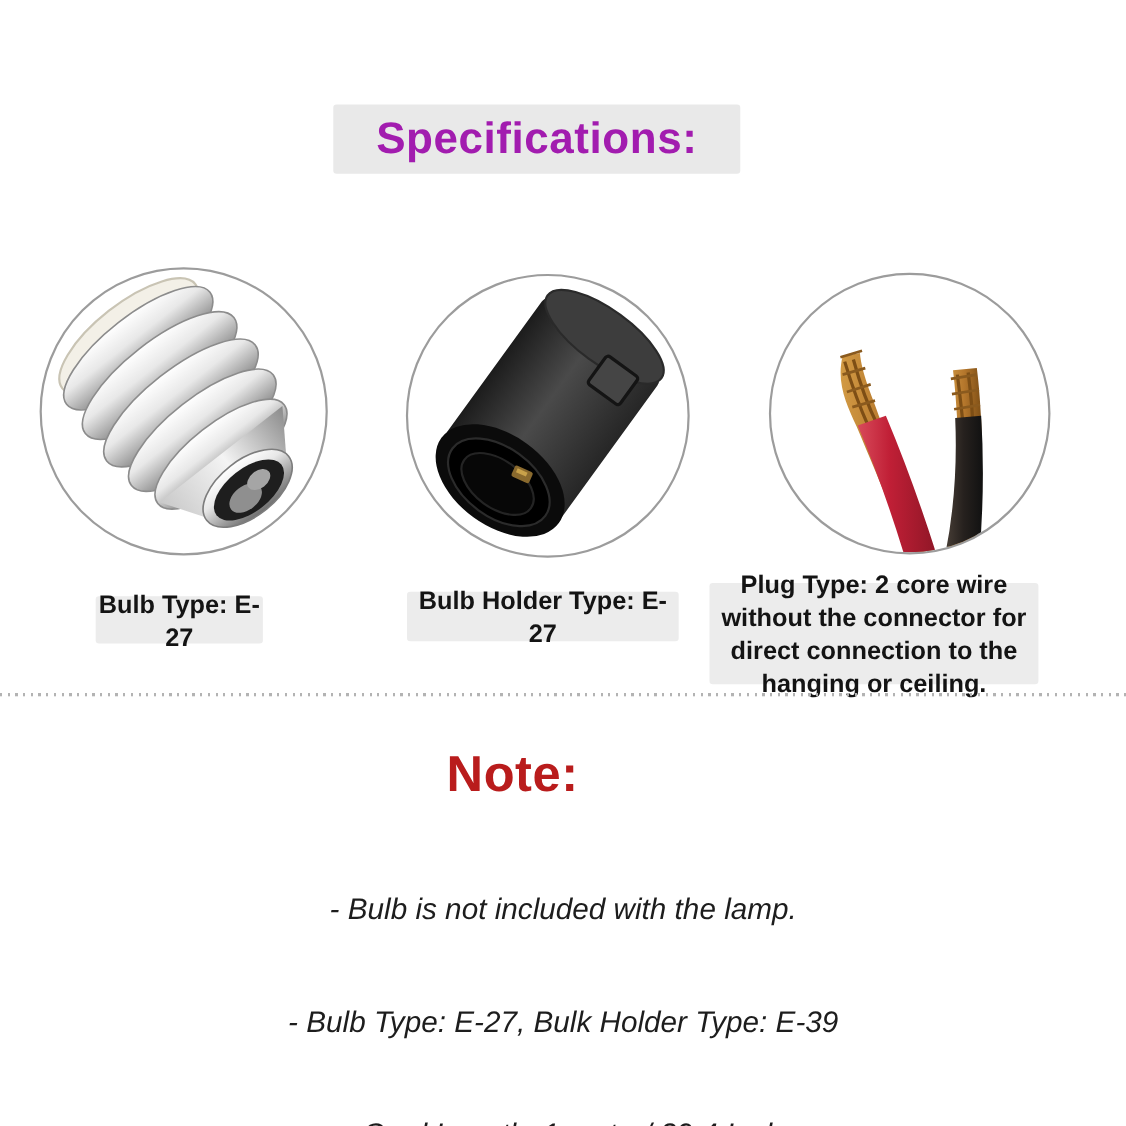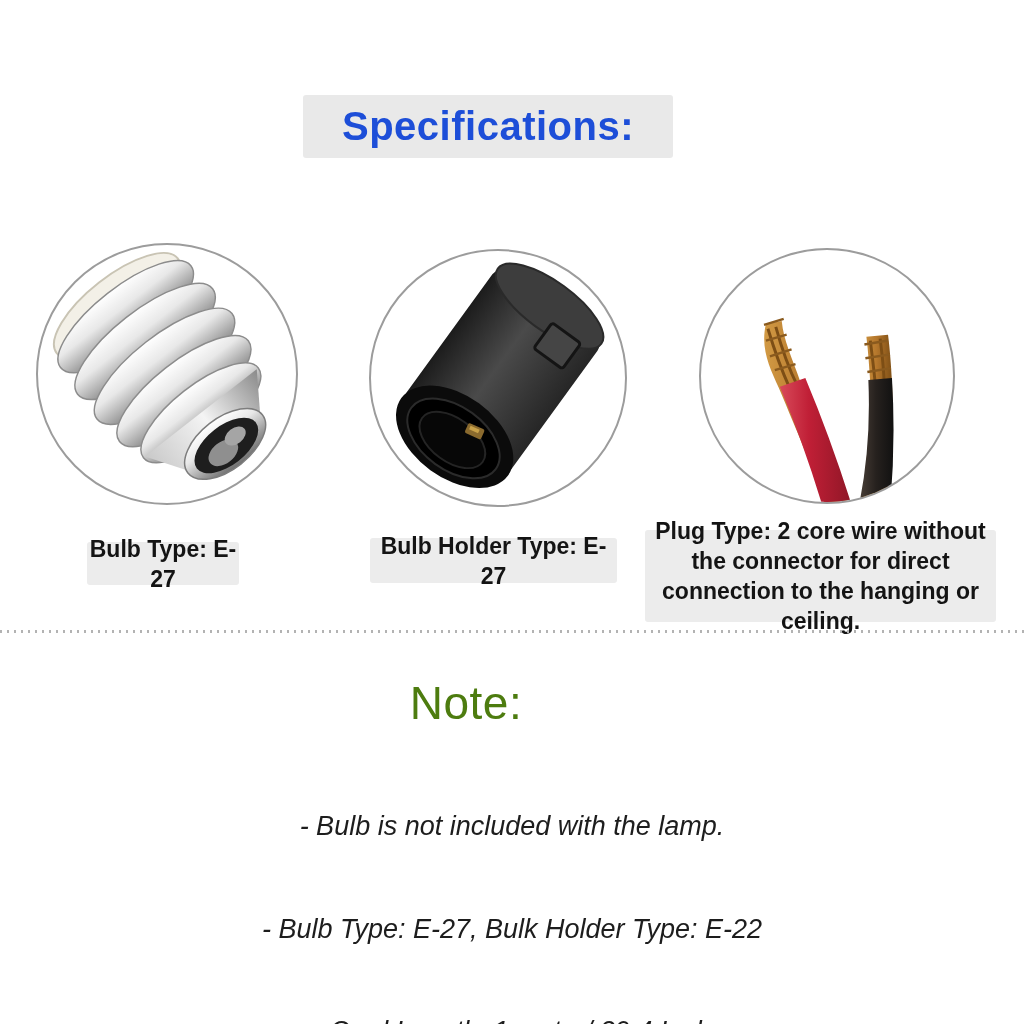--- a/index.html
+++ b/index.html
@@ -5,50 +5,50 @@
   html,body{margin:0;padding:0;background:#fff;}
   #canvas{
     position:relative;width:1024px;height:1024px;background:#ffffff;
     font-family:"Liberation Sans", sans-serif;overflow:hidden;
   }
   
   .spec-header{
     position:absolute;left:303px;top:95px;width:370px;height:63px;
     background:#e9e9e9;border-radius:3px;
     display:flex;align-items:center;justify-content:center;
-    font-size:40px;font-weight:bold;color:#1d4ed8;letter-spacing:.5px;
+    font-size:40px;font-weight:bold;color:#a21caf;letter-spacing:.5px;
   }
   
   .photo-circle{
     position:absolute;border-radius:50%;border:2px solid #9c9c9c;
     background:#fff;overflow:hidden;box-sizing:border-box;
   }
   .photo-circle svg{display:block;width:100%;height:100%;}
   #circle-bulb{left:36px;top:243px;width:262px;height:262px;}
   #circle-holder{left:369px;top:249px;width:258px;height:258px;}
   #circle-wire{left:699px;top:248px;width:256px;height:256px;}
   
   .photo-label{
     position:absolute;background:#ececec;border-radius:3px;
     display:flex;align-items:center;justify-content:center;text-align:center;
     font-weight:bold;color:#141414;font-size:23px;line-height:30px;
     box-sizing:border-box;
   }
   #label-bulb{left:87px;top:542px;width:152px;height:43px;}
   #label-holder{left:370px;top:538px;width:247px;height:45px;}
-  #label-wire{left:645px;top:530px;width:351px;height:92px;padding:4px 8px;}
+  #label-wire{left:645px;top:530px;width:299px;height:92px;padding:4px 8px;}
   
   .divider{
     position:absolute;left:0;top:630px;width:1024px;height:3px;
     background:repeating-linear-gradient(to right,#b3b3b3 0 2px,transparent 2px 7px);
   }
   
   .note-title{
     position:absolute;left:0;top:676px;width:932px;text-align:center;
-    font-size:46px;font-weight:normal;color:#4d7c0f;letter-spacing:.5px;
+    font-size:46px;font-weight:bold;color:#b91c1c;letter-spacing:.5px;
   }
   .note-lines{
     position:absolute;left:0;top:741px;width:1024px;text-align:center;
     font-size:27px;line-height:34px;color:#1d1d1d;white-space:pre-wrap;
   }
   .note-line{height:34.5px;font-style:italic;}
 </style>
 </head>
 <body>
 
@@ -152,21 +152,21 @@
   </div>
   <div class="photo-label" id="label-wire">
     <span>Plug Type: 2 core wire without the connector for direct connection to the hanging or ceiling.</span>
   </div>
 
   <div class="divider"></div>
 
   <div class="note-title">Note:</div>
   <div class="note-lines">
     <div class="note-line">- Bulb is not included with the lamp.</div>
-    <div class="note-line">- Bulb Type: E-27, Bulk Holder Type: E-22</div>
+    <div class="note-line">- Bulb Type: E-27, Bulk Holder Type: E-39</div>
     <div class="note-line">- Cord Length: 1 meter/ 39.4 Inch</div>
     
     
     
     
   </div>
 
 </div>
 
 </body></html>

